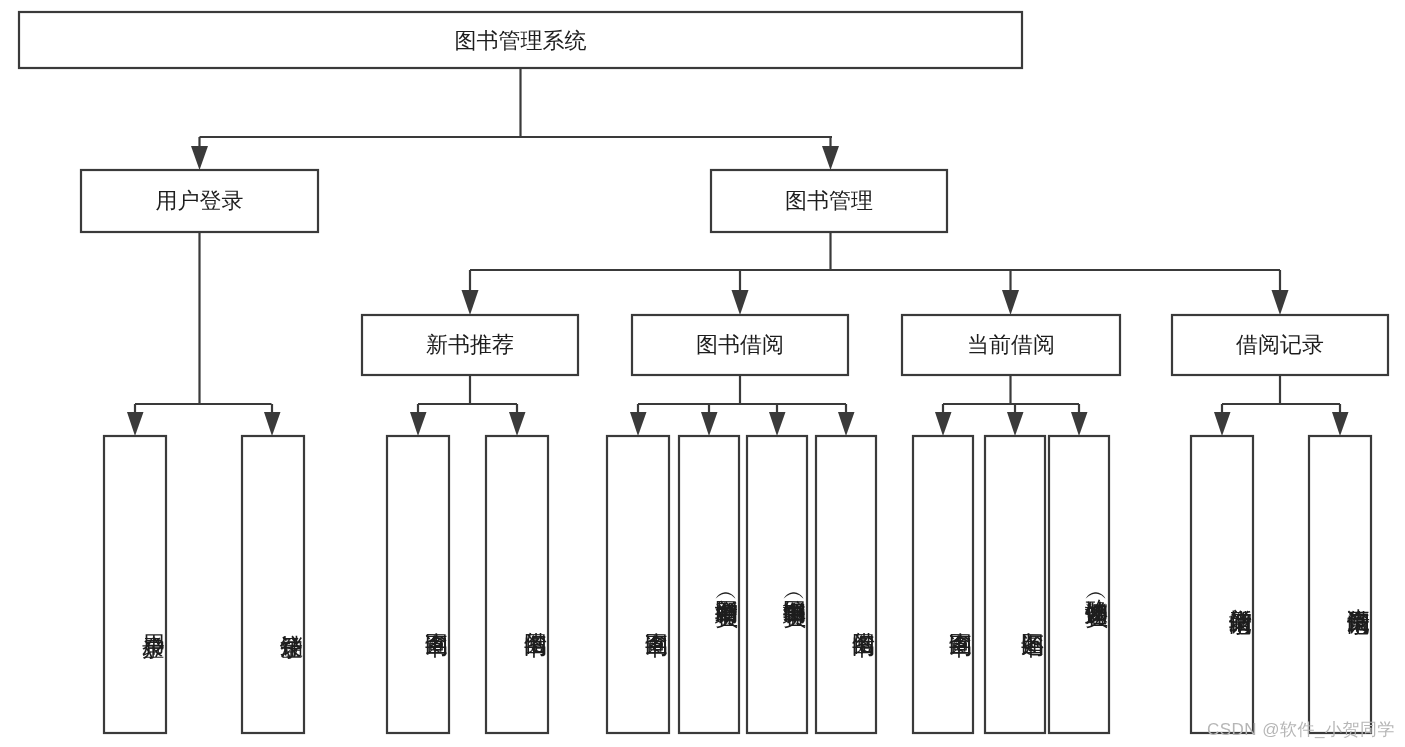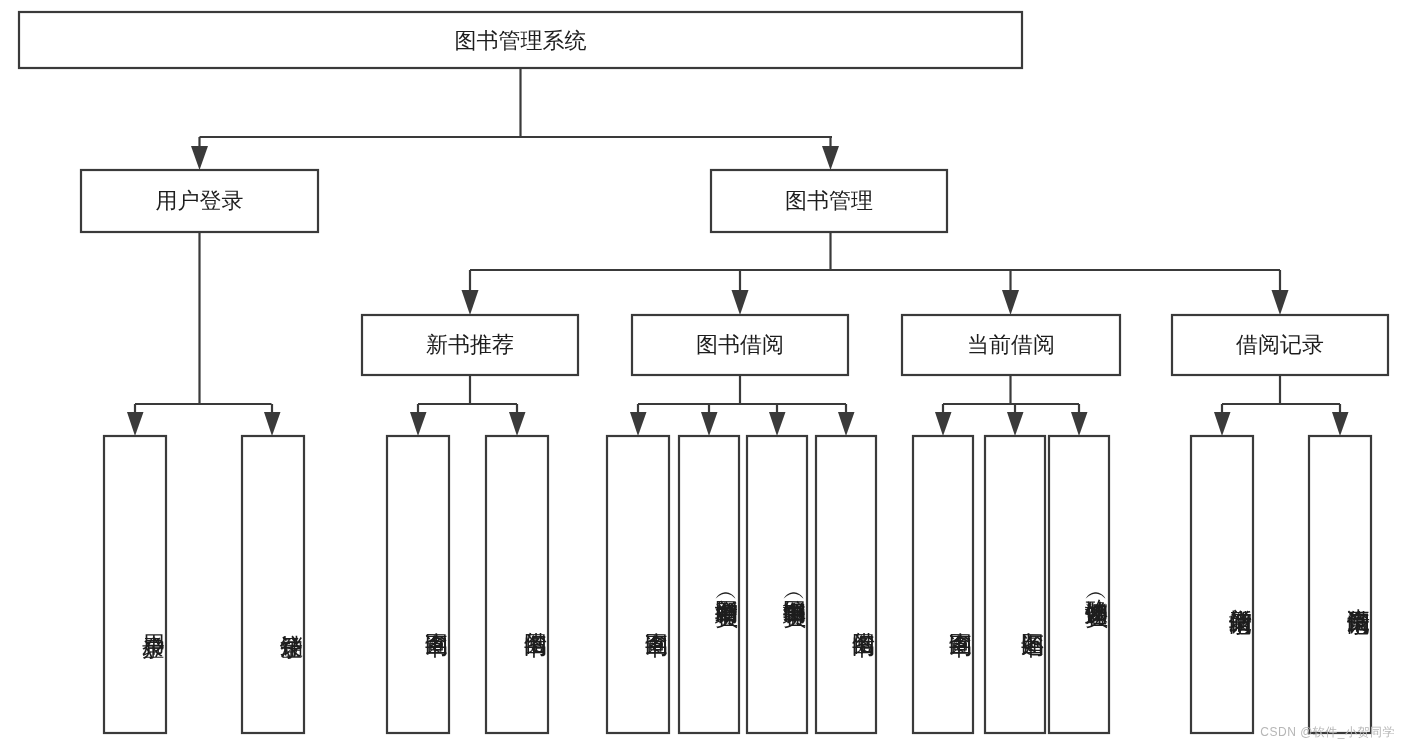--- a/index.html
+++ b/index.html
@@ -59,21 +59,21 @@
     align-items: flex-start;
     justify-content: center;
     white-space: nowrap;
     pointer-events: none;
   }
   .watermark {
     position: absolute;
     right: 10px;
     bottom: 6px;
     font-family: "Liberation Sans", "DejaVu Sans", sans-serif;
-    font-size: 12px;
+    font-size: 17px;
     color: #b6b6b6;
     letter-spacing: 0.5px;
     white-space: nowrap;
   }
 </style>
 </head>
 <body>
 
 <div id="diagram-root">
 

